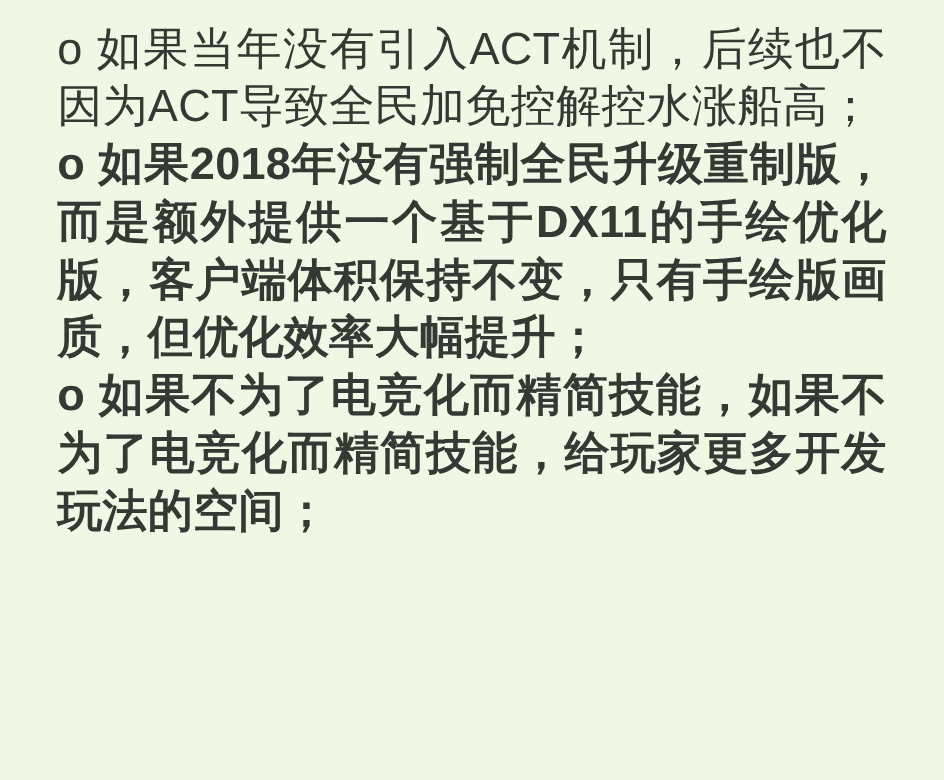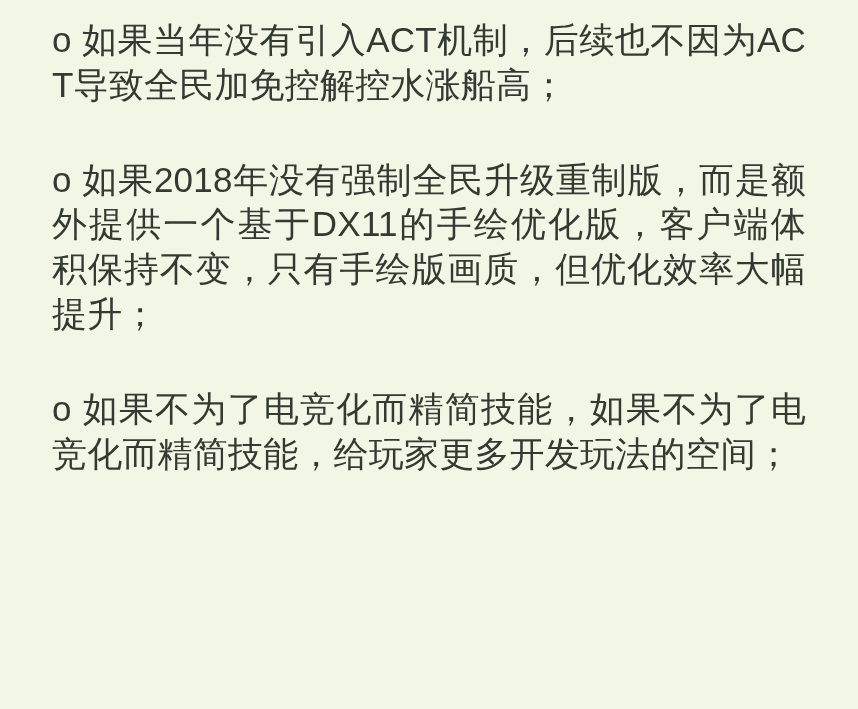--- a/index.html
+++ b/index.html
@@ -16,30 +16,30 @@
   .page {
     width: 858px;
     height: 709px;
     background: #f2f6e4;
     box-sizing: border-box;
     padding: 18px 52px 0 52px;
     position: relative;
   }
   .para {
     color: #333a33;
-    font-size: 35px;
+    font-size: 41px;
     line-height: 1.28;
     letter-spacing: 0.2px;
     margin: 0;
     text-align: justify;
     text-justify: inter-character;
     word-break: break-all;
   }
   .para + .para {
-    margin-top: 50px;
+    font-weight: bold;
   }
   .bullet-mark {
     display: inline;
   }
 </style>
 </head>
 <body>
 
 <div class="page">
 

